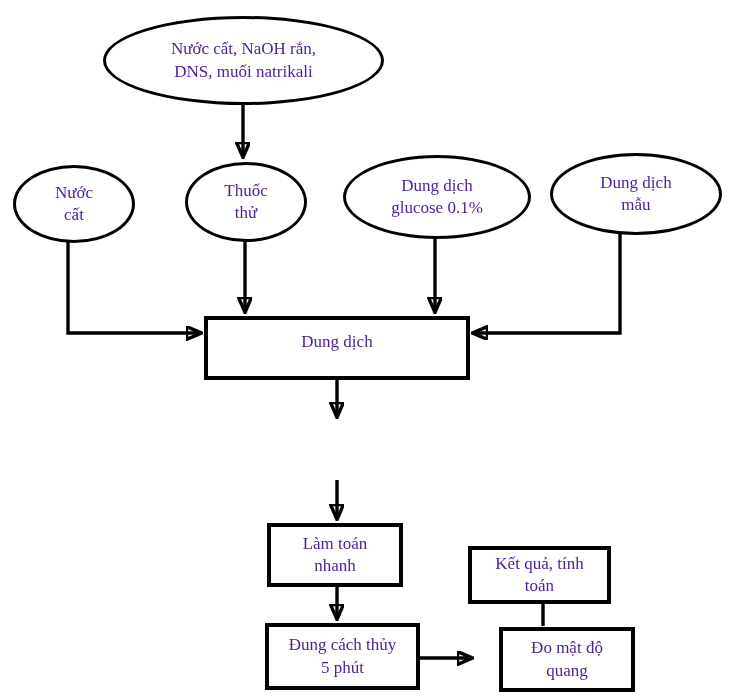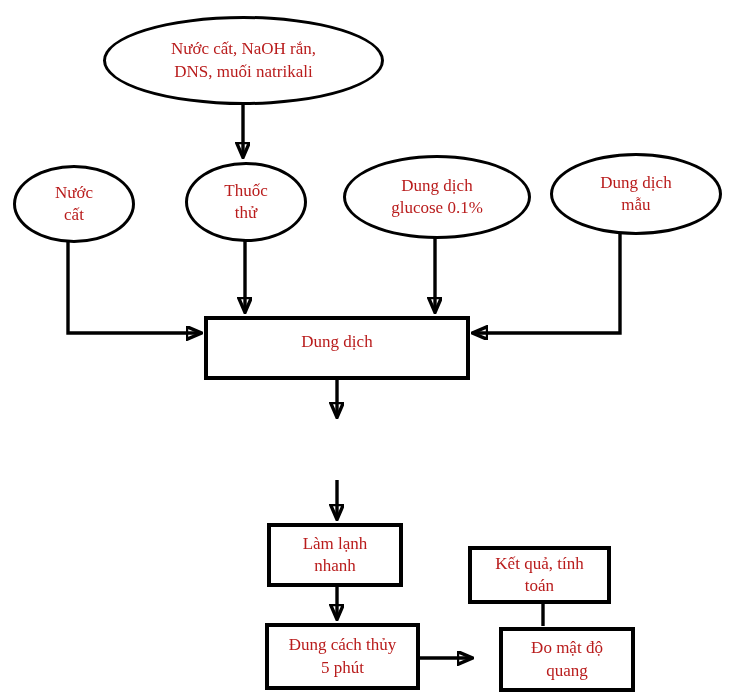--- a/index.html
+++ b/index.html
@@ -6,21 +6,21 @@
     margin: 0;
     padding: 0;
     background: #ffffff;
   }
   .canvas {
     position: relative;
     width: 733px;
     height: 697px;
     background: #ffffff;
     font-family: "Liberation Serif", "DejaVu Serif", serif;
-    color: #b91c1c;
+    color: #4c1d95;
     overflow: hidden;
   }
   .edges-svg {
     position: absolute;
     left: 0;
     top: 0;
     width: 733px;
     height: 697px;
     z-index: 1;
   }
@@ -103,21 +103,21 @@
     <span class="label">Dung dịch
 mẫu</span>
   </div>
 
   <div class="node thick pad-up" style="left:204px; top:316px; width:266px; height:64px;">
     <span class="label">Dung dịch</span>
   </div>
 
 
   <div class="node thick" style="left:267px; top:523px; width:136px; height:64px;">
-    <span class="label">Làm lạnh
+    <span class="label">Làm toán
 nhanh</span>
   </div>
 
   <div class="node thick" style="left:265px; top:623px; width:155px; height:67px;">
     <span class="label">Đung cách thủy
 5 phút</span>
   </div>
 
   <div class="node thick" style="left:468px; top:522px; width:143px; height:58px;margin-top:24px;">
     <span class="label">Kết quả, tính

